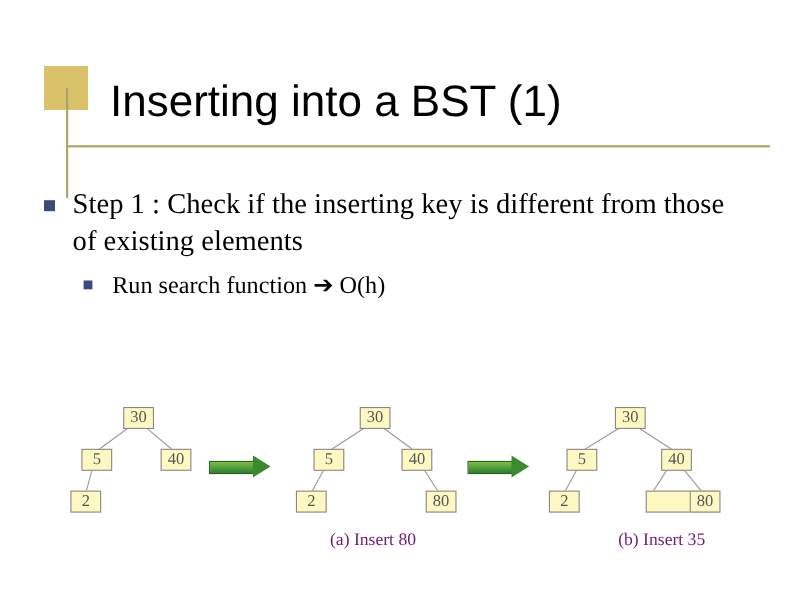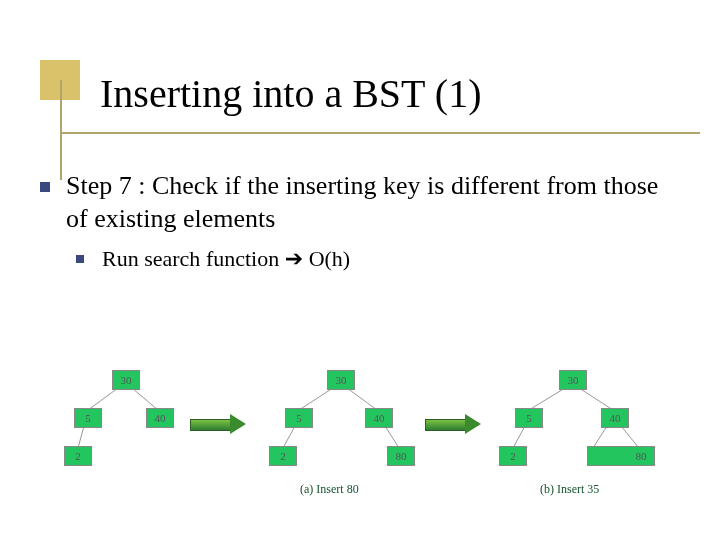--- a/index.html
+++ b/index.html
@@ -48,21 +48,21 @@
     top: 20px;
     width: 2px;
     height: 100px;
     background: #b0a568;
   }
   .title-text {
     position: absolute;
     left: 60px;
     top: 10px;
     font-size: 40px;
-    font-family: Liberation Serif, serif;
+    font-family: Liberation Sans, sans-serif;
     white-space: nowrap;
   }
   
   .body {
     position: absolute;
     left: 40px;
     top: 170px;
     width: 640px;
     font-size: 26px;
     line-height: 1.25;
@@ -106,24 +106,24 @@
     color: #444;
   }
   .tree {
     position: absolute;
   }
   .node {
     position: absolute;
     width: 26px;
     height: 18px;
     border: 1px solid #888;
-    font-size: 11px;
+    font-size: 15px;
     text-align: center;
     line-height: 18px;
-    background: #22c55e;
+    background: #fef9c3;
     color: #555;
   }
   .tree svg {
     position: absolute;
     left: 0;
     top: 0;
     width: 100%;
     height: 100%;
     overflow: visible;
   }
@@ -150,41 +150,41 @@
     left: 40px;
     top: -1px;
     width: 0;
     height: 0;
     border-top: 10px solid transparent;
     border-bottom: 10px solid transparent;
     border-left: 16px solid #3a8a2e;
   }
   .caption {
     position: absolute;
-    font-size: 12px;
-    color: #14532d;
+    font-size: 16px;
+    color: #701a75;
   }
 </style>
 </head>
 <body>
 
 <div class="slide">
 
   <div class="title-block">
     <div class="title-accent"></div>
     <div class="title-rule-v"></div>
     <div class="title-rule-h"></div>
     <div class="title-text">Inserting into a BST (1)</div>
   </div>
 
   <div class="body">
 
     <div class="bullet">
       <span class="sq"></span>
-      <span>Step 7 : Check if the inserting key is different from those of existing elements</span>
+      <span>Step 1 : Check if the inserting key is different from those of existing elements</span>
     </div>
 
     <div class="subbullet">
       <span class="sq"></span>
       <span>Run </span><span class="it">search</span><span> function </span><span>➔</span><span> O(</span><span class="it">h</span><span>)</span>
     </div>
 
 
 
   </div>
@@ -236,17 +236,17 @@
         <line x1="112" y1="56" x2="98" y2="78"></line>
         <line x1="126" y1="56" x2="144" y2="78"></line>
       </svg>
       <div class="node" style="left:64px; top:0px;">30</div>
       <div class="node" style="left:20px; top:38px;">5</div>
       <div class="node" style="left:106px; top:38px;">40</div>
       <div class="node" style="left:4px; top:76px;">2</div>
       <div class="node" style="left:92px; top:76px;padding-left:38px;">35</div>
       <div class="node" style="left:132px; top:76px;">80</div>
     </div>
-    <div class="caption" style="left:470px; top:112px;">(b) Insert 35</div>
+    <div class="caption" style="left:492px; top:112px;">(b) Insert 35</div>
 
   </div>
 
 </div>
 
 </body></html>

